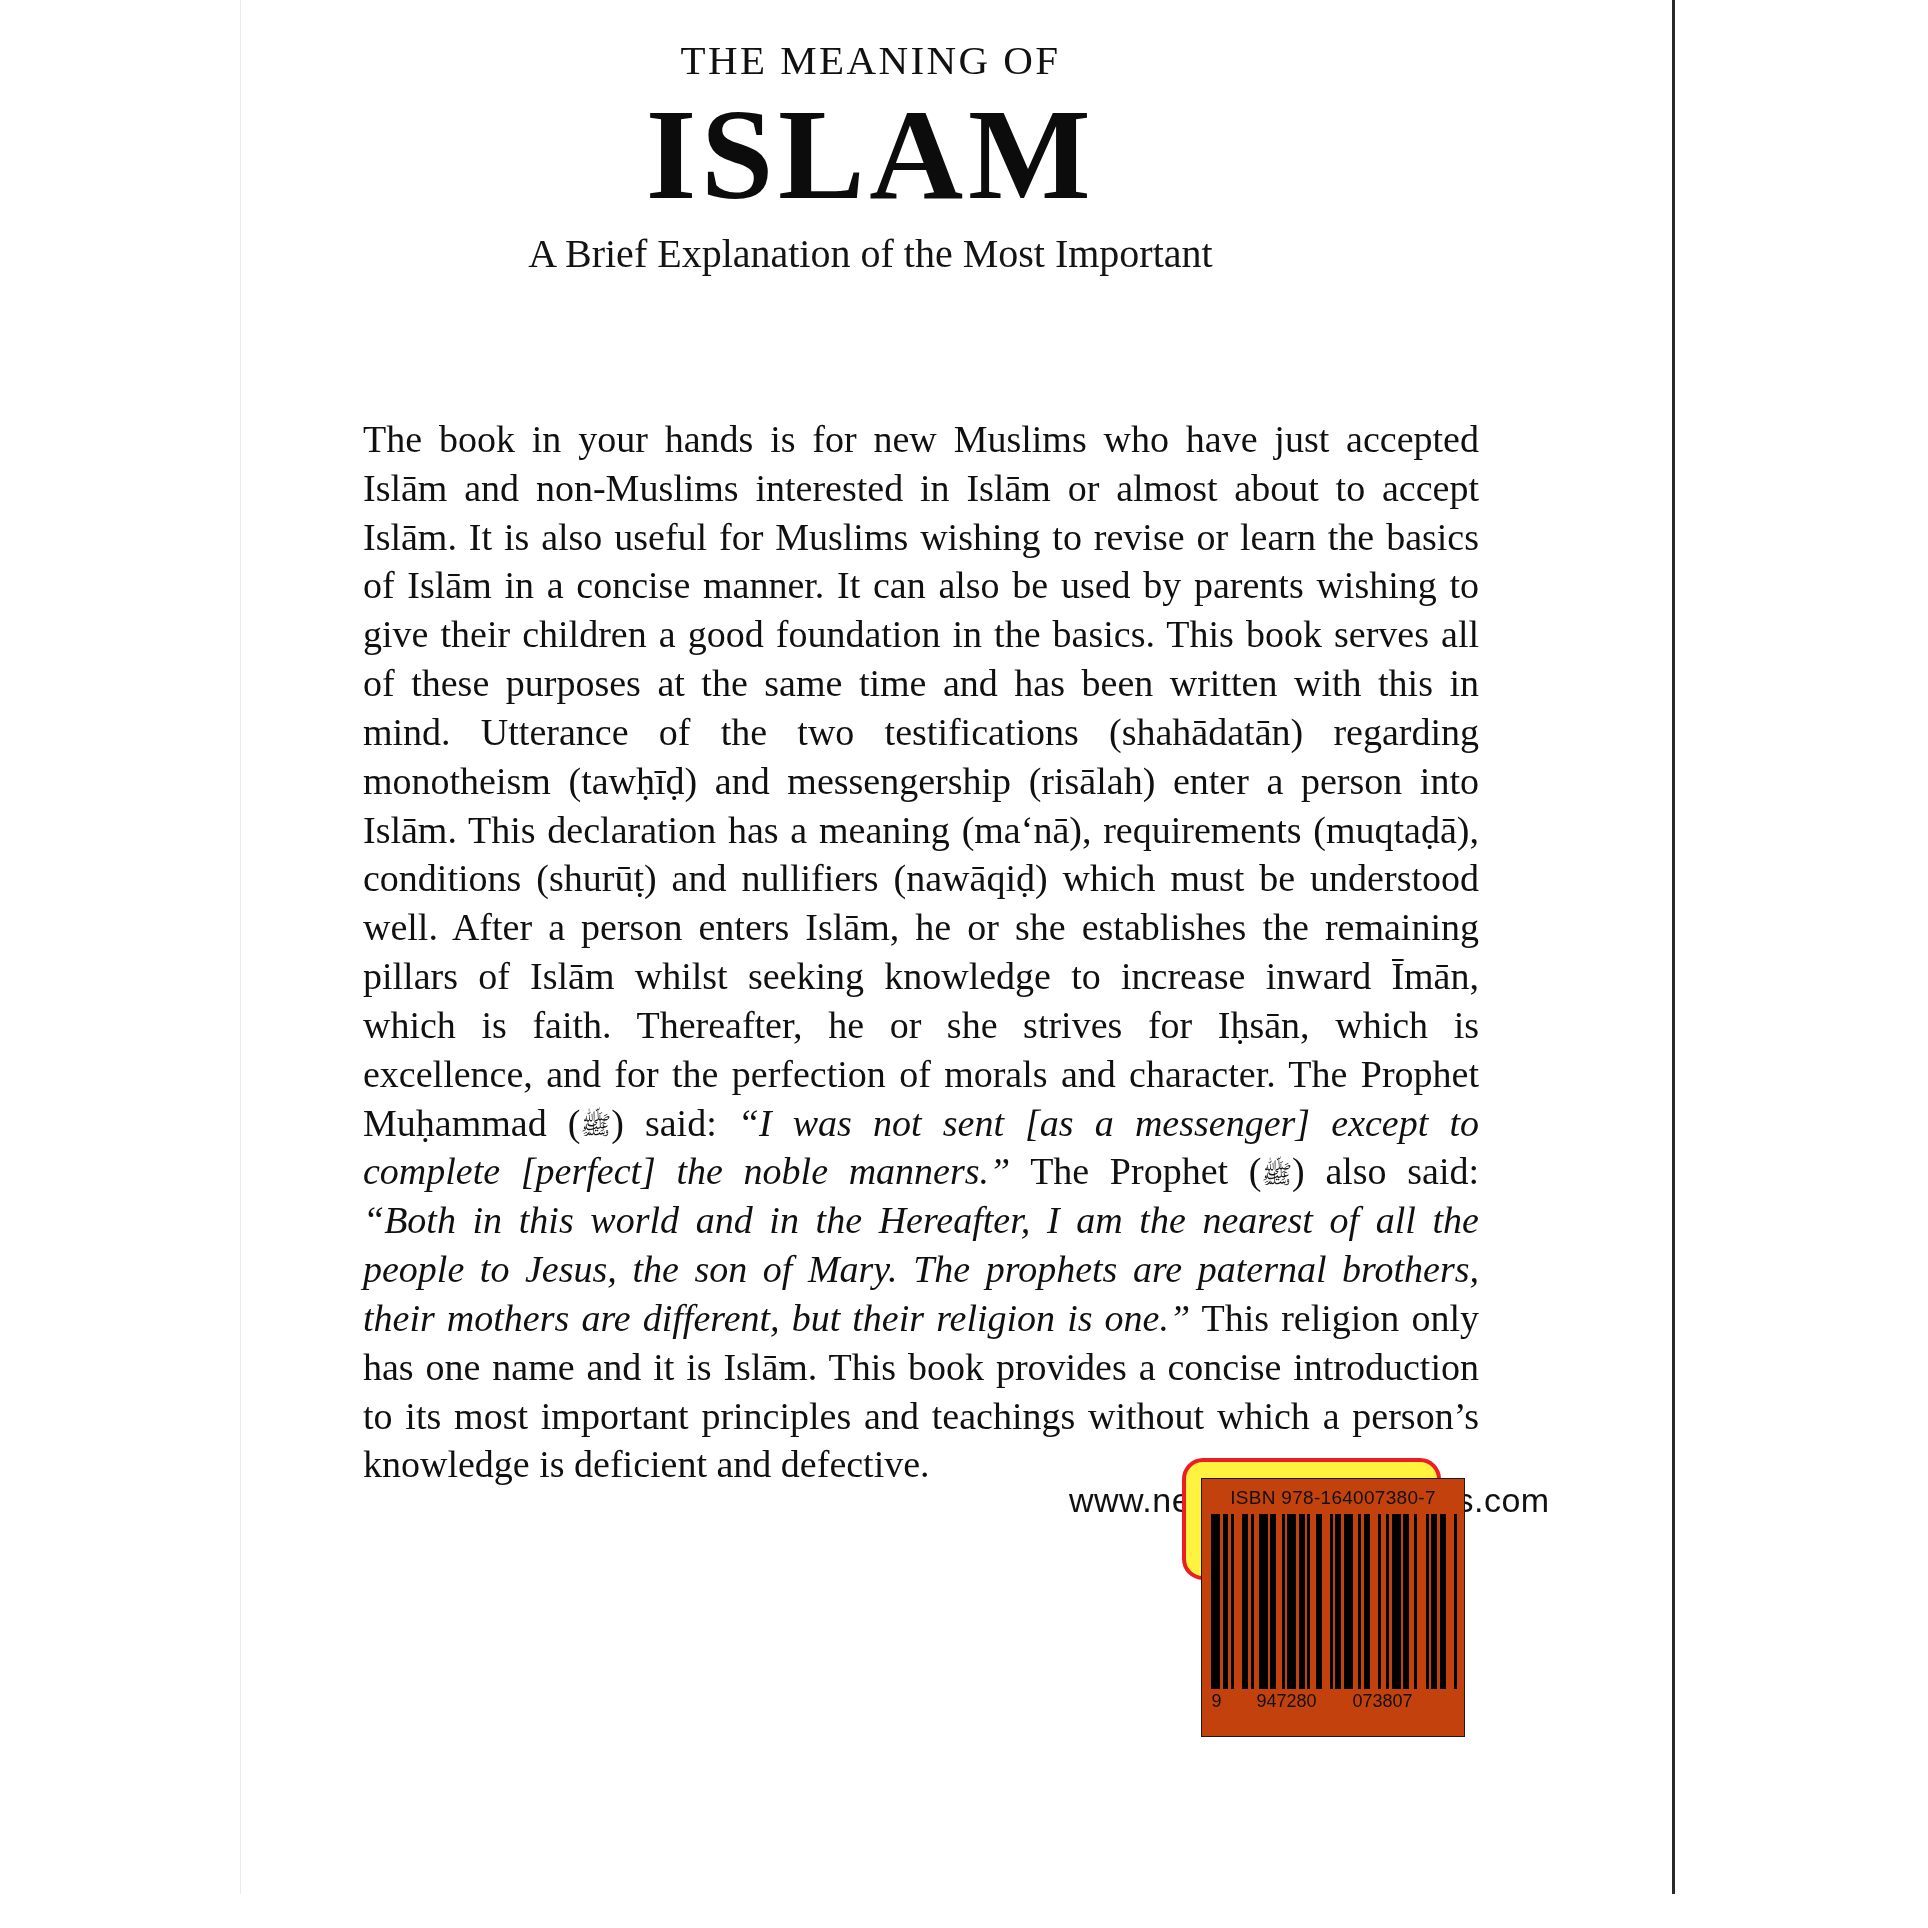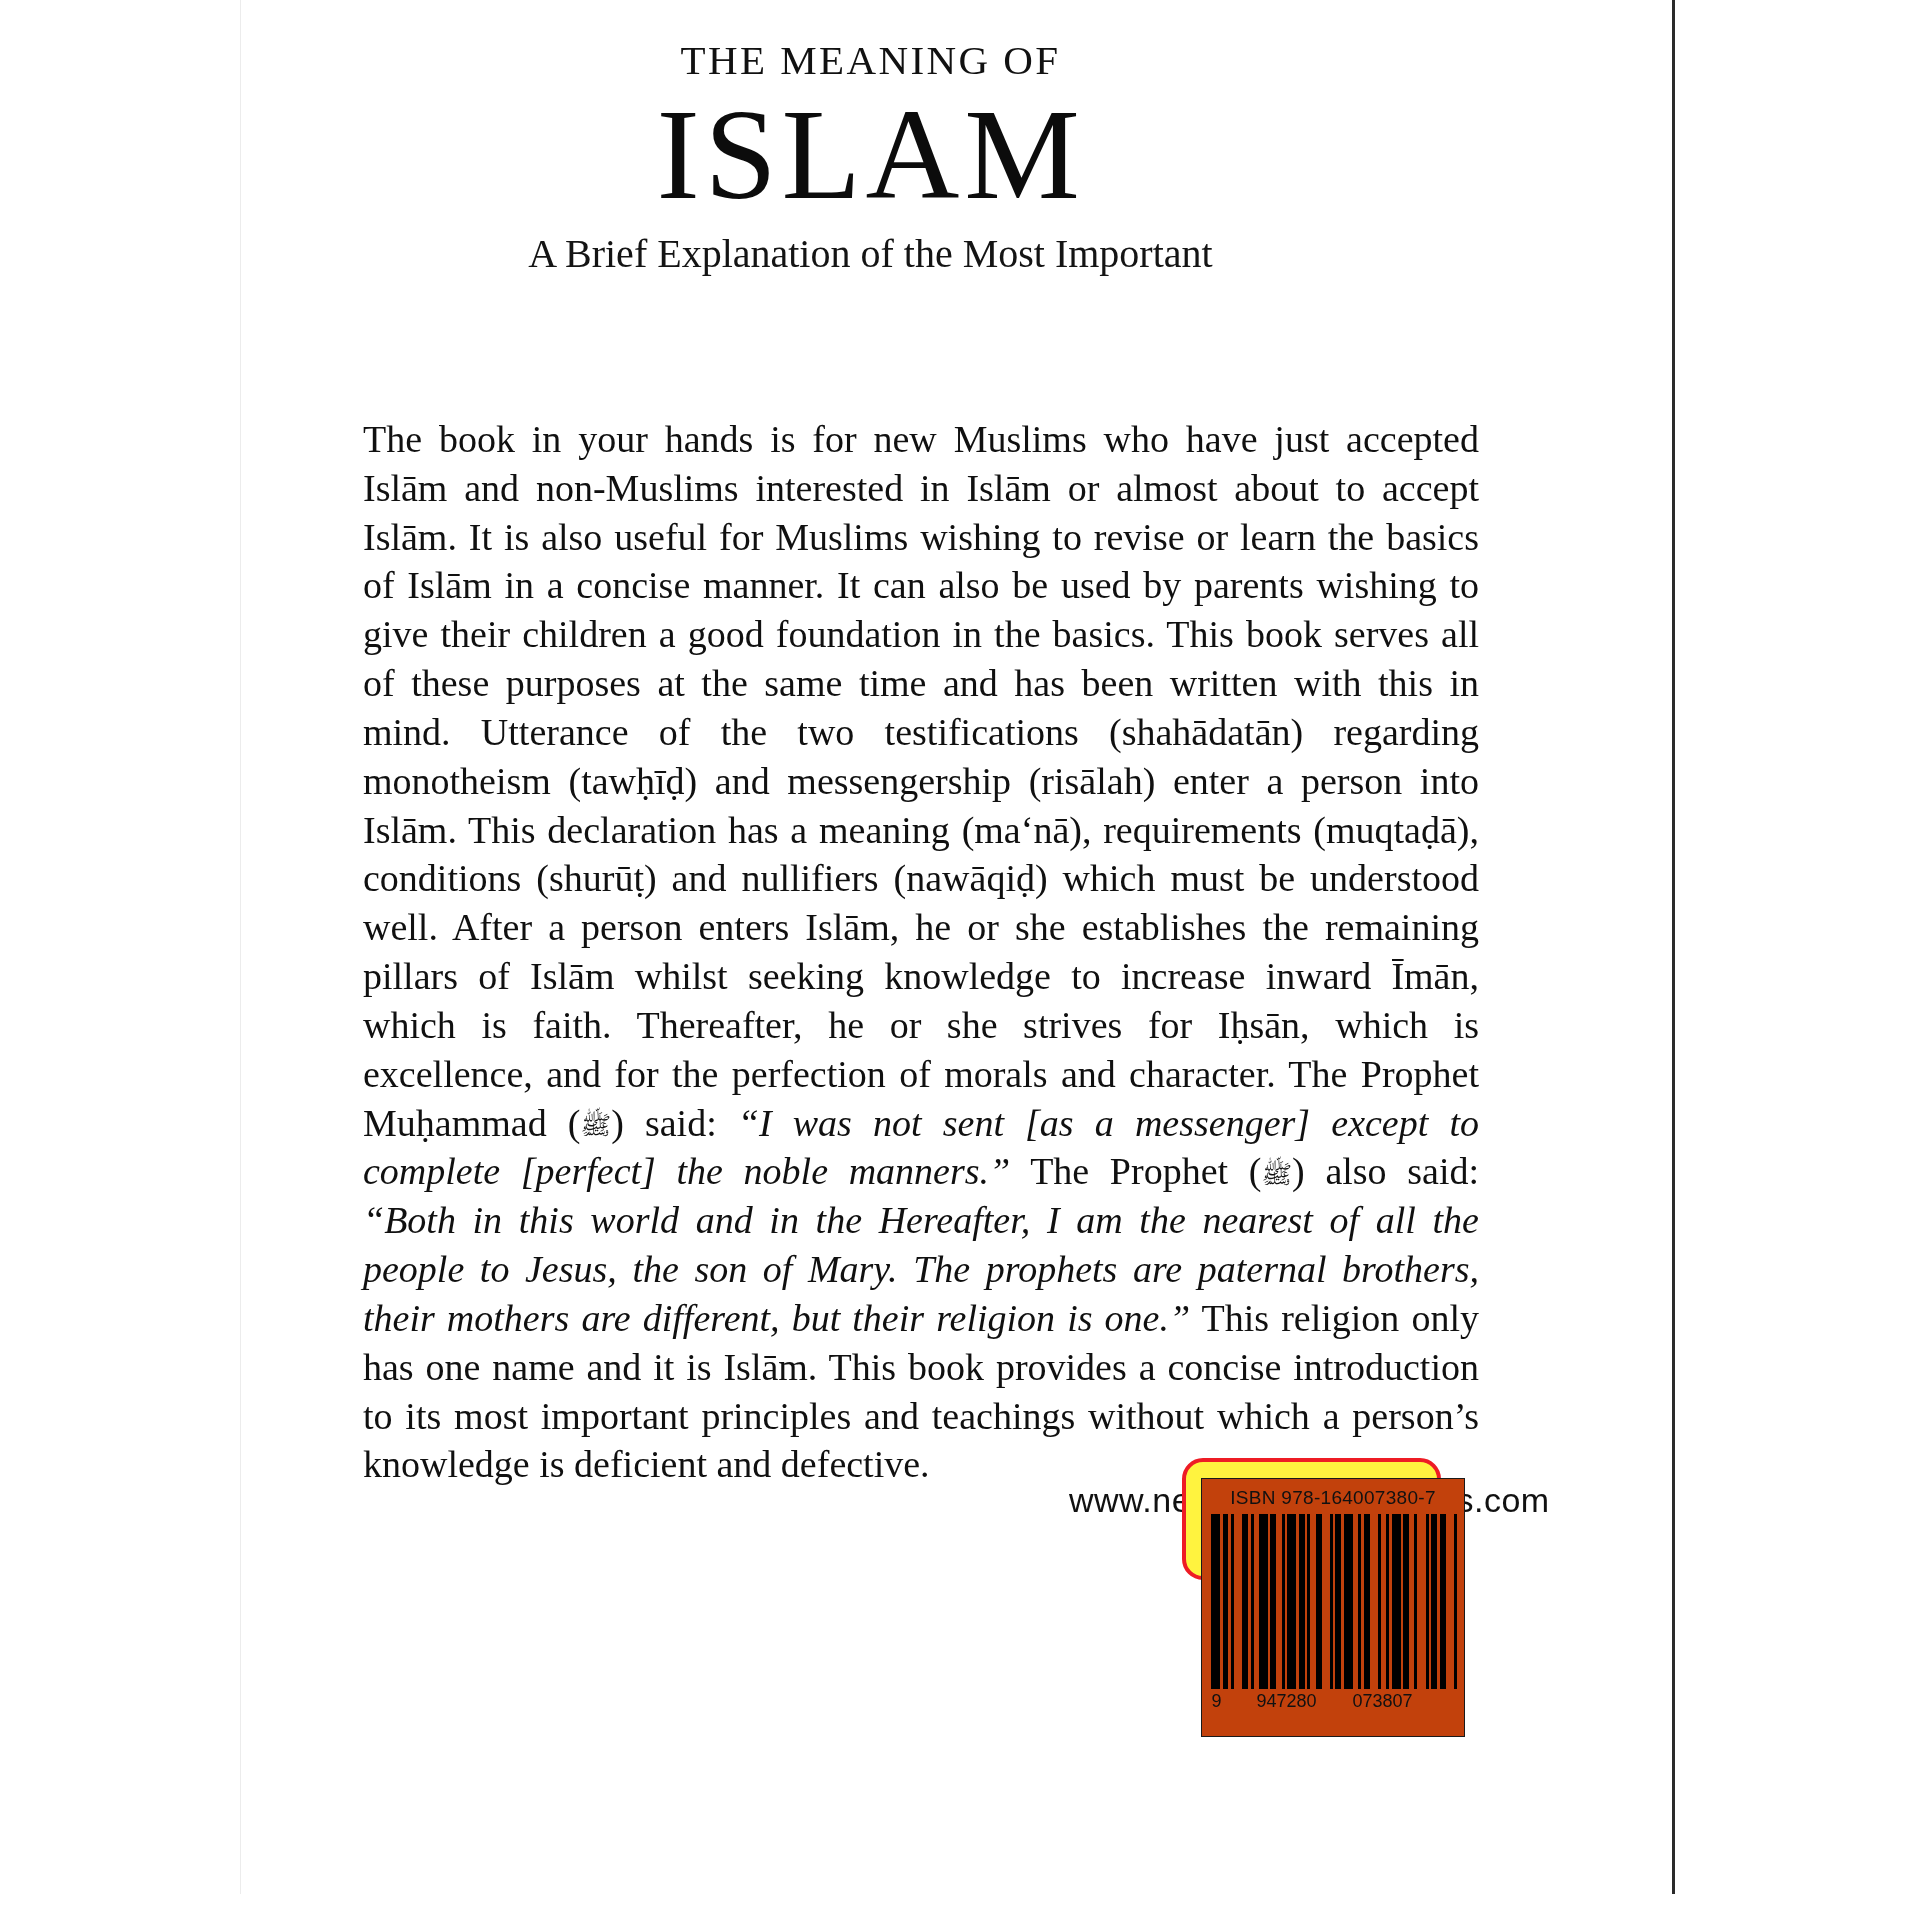--- a/index.html
+++ b/index.html
@@ -77,20 +77,21 @@
     margin: 0 0 3.8px 0;
     line-height: 1.1;
   }
   .main-title {
     font-family: "Liberation Serif", serif;
     font-size: 130px;
     letter-spacing: 4.7px;
     line-height: 1.0;
     margin: 5.6px 0 9.4px 0;
     color: #0c0c0c;
+    font-weight: bold;
   }
   .subtitle {
     font-family: "Liberation Serif", serif;
     font-size: 40px;
     line-height: 1.28;
     color: #141414;
     margin: 9px 0 0 0;
   }
 
   

